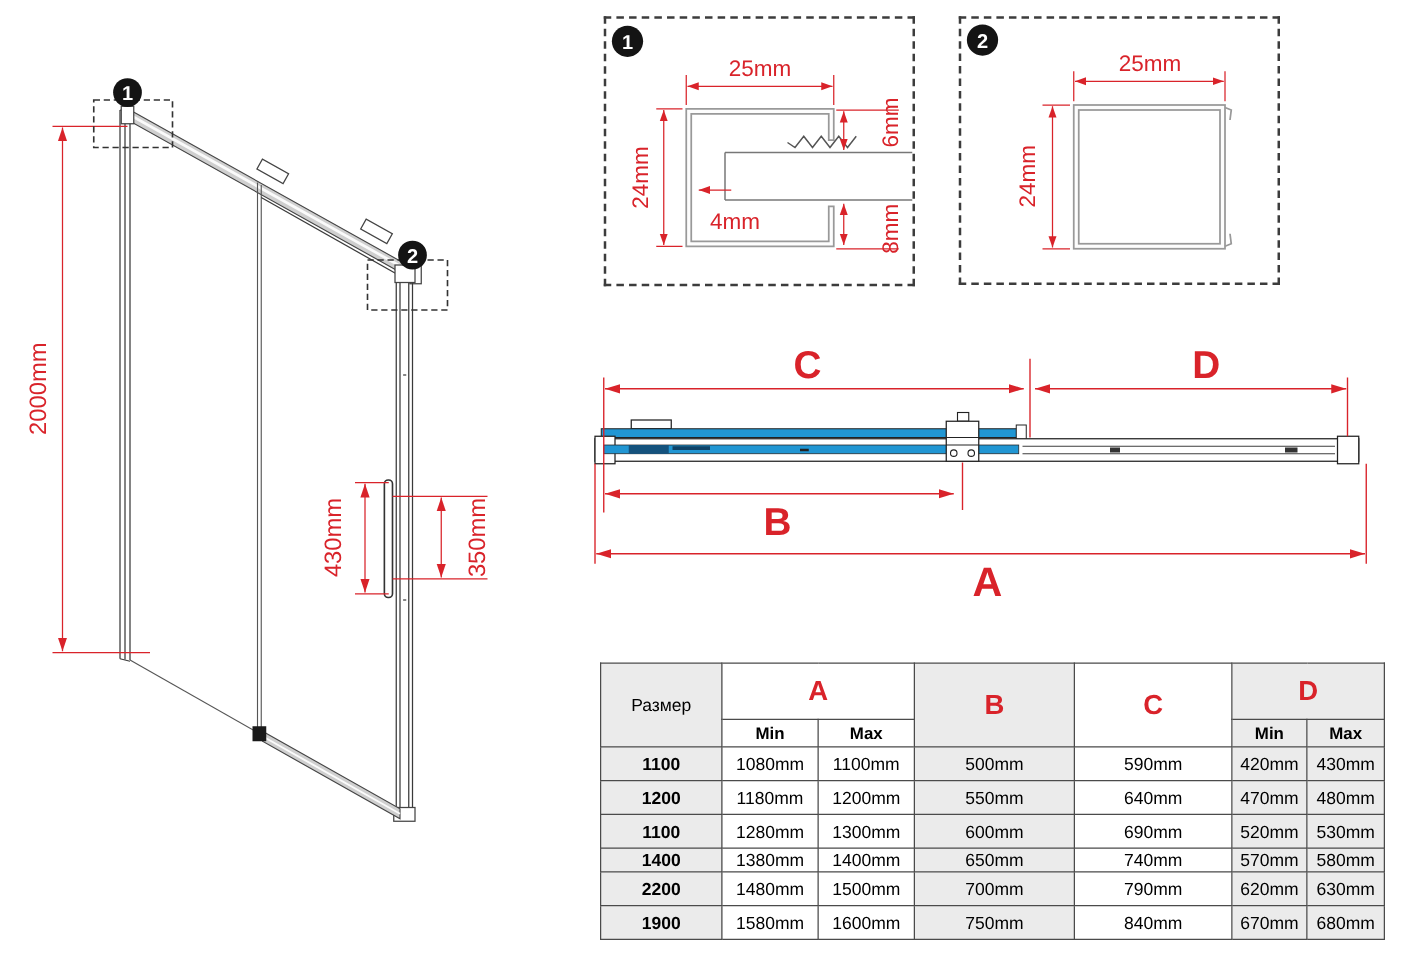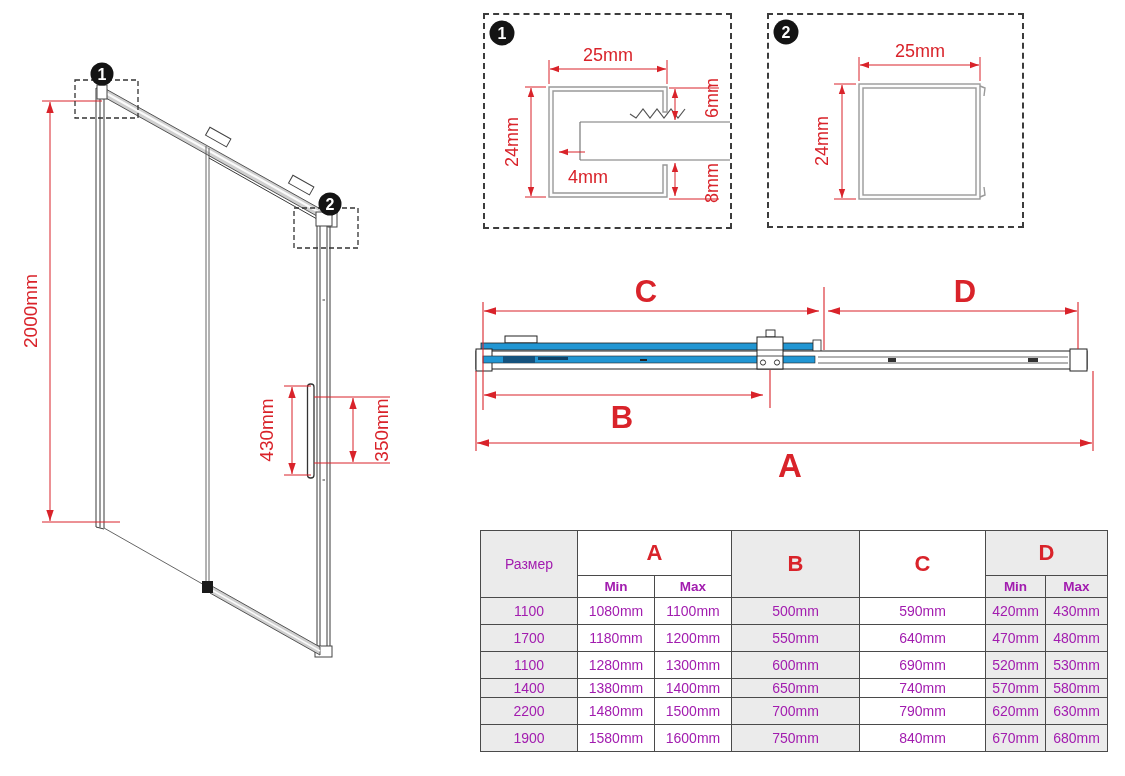--- a/index.html
+++ b/index.html
@@ -8,25 +8,25 @@
   .abs{position:absolute;}
   .detail-box{position:absolute;border:2px dashed #3c3c3c;box-sizing:border-box;background:#fff;}
   svg text{font-family:"Liberation Sans","DejaVu Sans",sans-serif;}
   .dim-t{fill:#d9232a;font-size:18px;}
   .dim-big{fill:#d9232a;font-size:19px;}
   .plan-letter{fill:#d9232a;font-size:31px;font-weight:bold;}
   .marker-num{fill:#fff;font-size:16px;font-weight:bold;text-anchor:middle;}
   
   #size-table{position:absolute;left:480px;top:530px;border-collapse:collapse;table-layout:fixed;}
   #size-table td{border:1px solid #4a4a4a;text-align:center;vertical-align:middle;
-                 font-size:14px;color:#a21caf;padding:0;}
+                 font-size:14px;color:#000000;padding:0;}
   #size-table .gray{background:#ebebeb;}
   #size-table .letter{color:#d9232a;font-size:22px;font-weight:bold;}
   #size-table .mm{font-weight:bold;font-size:13.5px;}
-  #size-table .sizecell{font-weight:normal;}
+  #size-table .sizecell{font-weight:bold;}
   #size-table .lbl{font-size:14px;}
 </style>
 </head>
 <body>
 
 <div id="canvas">
 
   <svg class="abs" style="left:0;top:0" width="470" height="700" viewBox="0 0 470 700">
     <defs>
       <marker id="ar1" markerUnits="userSpaceOnUse" markerWidth="12" markerHeight="9" refX="11" refY="4.5" orient="auto-start-reverse">
@@ -293,21 +293,21 @@
     <tr style="height:27px">
       <td class="gray sizecell">1100</td>
       <td>1080mm</td>
       <td>1100mm</td>
       <td class="gray">500mm</td>
       <td>590mm</td>
       <td class="gray">420mm</td>
       <td class="gray">430mm</td>
     </tr>
     <tr style="height:27px">
-      <td class="gray sizecell">1700</td>
+      <td class="gray sizecell">1200</td>
       <td>1180mm</td>
       <td>1200mm</td>
       <td class="gray">550mm</td>
       <td>640mm</td>
       <td class="gray">470mm</td>
       <td class="gray">480mm</td>
     </tr>
     <tr style="height:27px">
       <td class="gray sizecell">1100</td>
       <td>1280mm</td>

